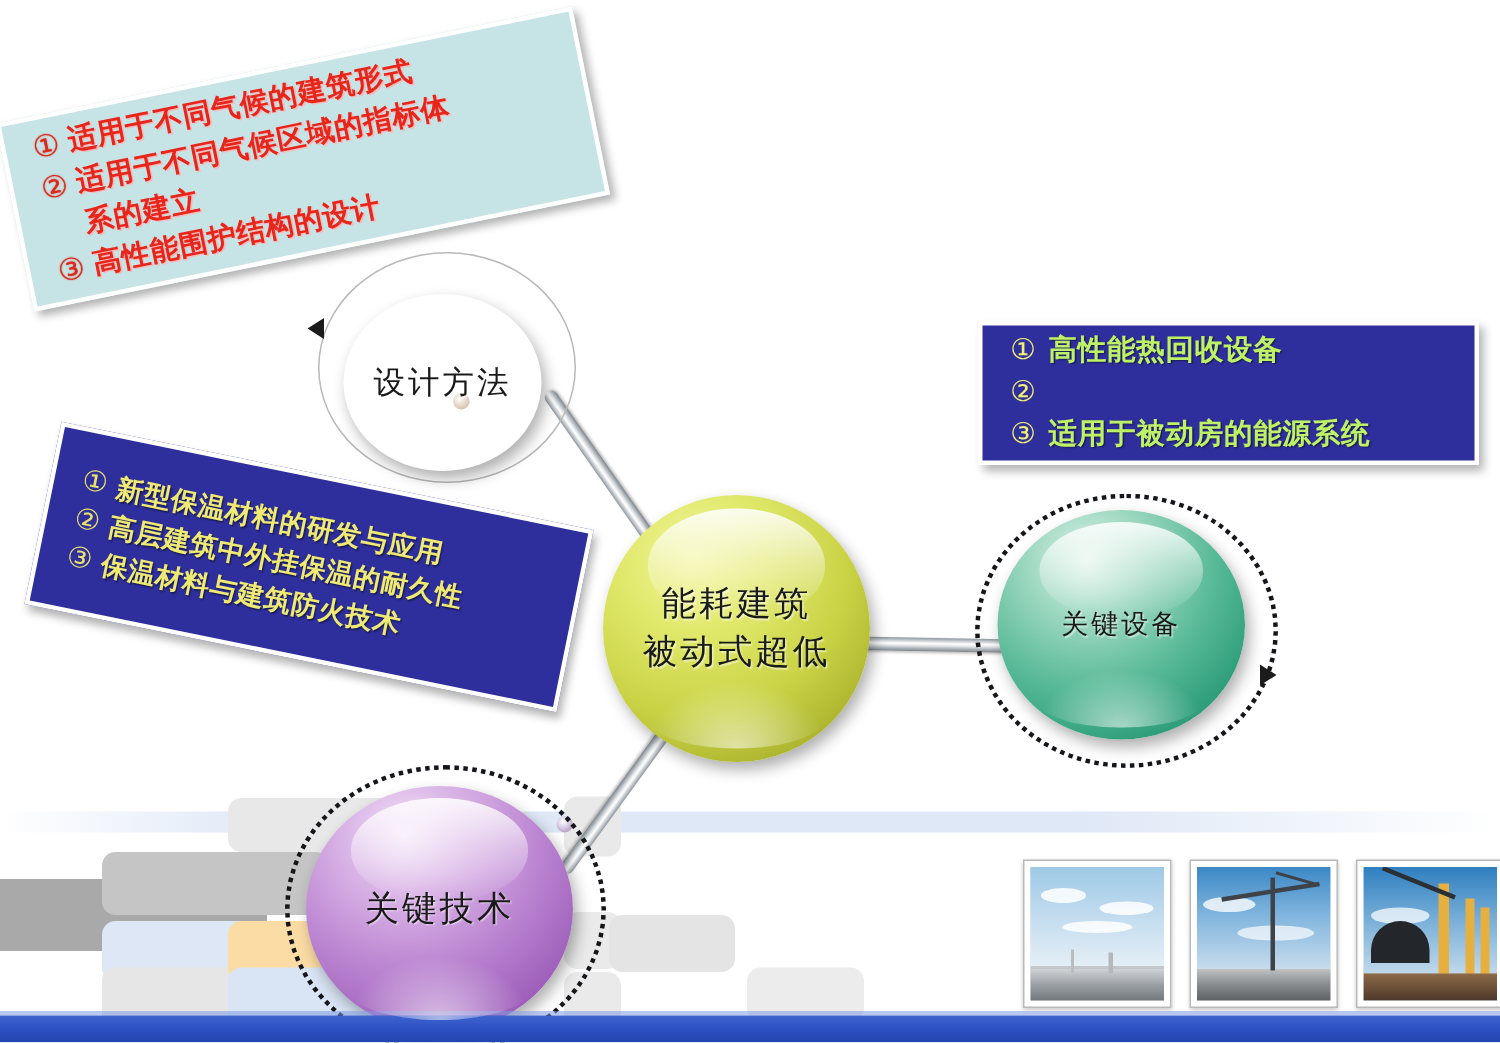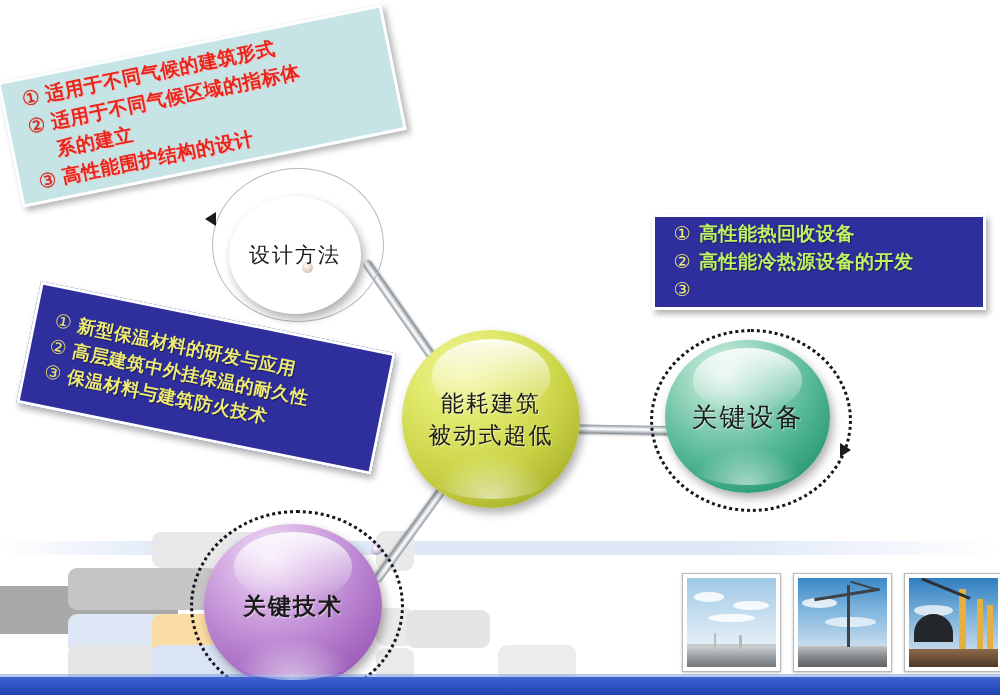--- a/index.html
+++ b/index.html
@@ -229,28 +229,28 @@
       radial-gradient(circle at 36% 24%, #f6ddc8 0%, #e8bb99 26%, #d79b70 58%, #b87murl 0%, #b1754b 88%, #9a6239 100%);
     align-items: center;
   }
   #sphere-design .label { font-size: 21px; line-height: 28px; }
 
   #sphere-equip {
     left: 665px; top: 340px; width: 165px; height: 153px;
     background:
       radial-gradient(circle at 36% 22%, #dff3ea 0%, #9fd9c2 24%, #55b896 55%, #2a9a76 82%, #15795a 100%);
   }
-  #sphere-equip .label { font-size: 26px; line-height: 28px; }
+  #sphere-equip .label { font-size: 18px; line-height: 28px; }
 
   #sphere-keytech {
     left: 204px; top: 524px; width: 178px; height: 164px;
     background:
       radial-gradient(circle at 37% 20%, #f2e3f7 0%, #d9b3e6 24%, #bb85d1 52%, #9d5eba 80%, #80459d 100%);
   }
-  #sphere-keytech .label { font-size: 23px; line-height: 30px; font-weight: bold; }
+  #sphere-keytech .label { font-size: 23px; line-height: 30px; }
 
   
   .orbit {
     position: absolute;
     border-radius: 50%;
     border: 3px dotted #15161a;
     pointer-events: none;
   }
   .orbit-thin {
     position: absolute;
@@ -405,24 +405,24 @@
   </div>
 
   <div class="callout" id="callout-equip">
     <div class="inner">
       <div class="c-row">
         <span class="c-num">①</span>
         <span class="c-txt">高性能热回收设备</span>
       </div>
       <div class="c-row">
         <span class="c-num">②</span>
-        <span class="c-txt">高性能冷热源设备的开发</span>
       </div>
       <div class="c-row">
         <span class="c-num">③</span>
+        <span class="c-txt">适用于被动房的能源系统</span>
       </div>
     </div>
   </div>
 
   <div class="photo" style="left:682px; top:573px; width:99px; height:99px;">
     <div class="img">
       <div class="ph-sky-dark" style="background:linear-gradient(to bottom,#9fc9e6 0%,#c9e0f1 60%,#e4eef5 100%); height:74%;"></div>
       <div class="ph-cloud" style="left:8%;top:16%;width:34%;height:11%;"></div>
       <div class="ph-cloud" style="left:52%;top:26%;width:40%;height:10%;"></div>
       <div class="ph-cloud" style="left:24%;top:40%;width:52%;height:9%;"></div>

